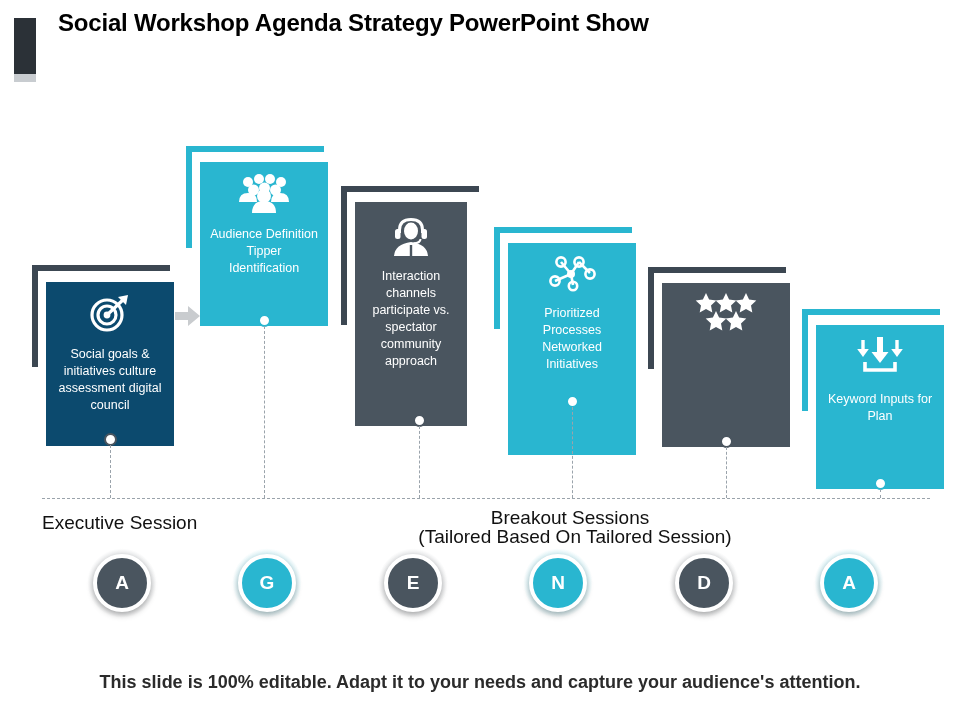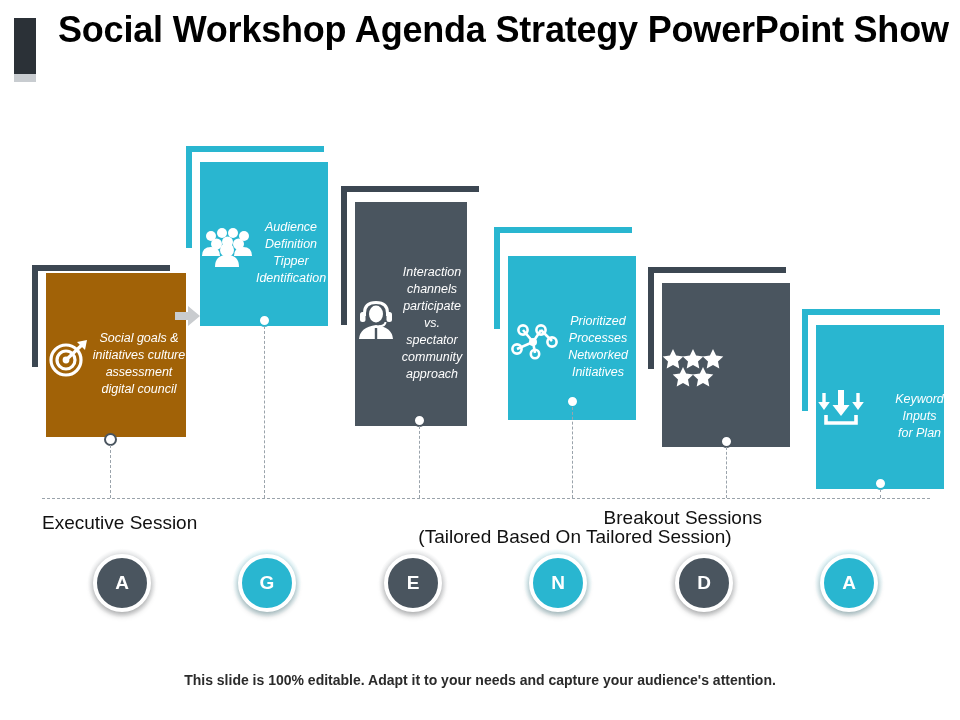--- a/index.html
+++ b/index.html
@@ -14,35 +14,34 @@
   .title-bar{
     position:absolute;left:14px;top:18px;width:22px;height:62px;
     background:#2b3137;
   }
   .title-bar-shadow{
     position:absolute;left:14px;top:74px;width:22px;height:8px;
     background:#c8ccd0;
   }
   .slide-title{
     position:absolute;left:58px;top:9px;width:860px;
-    font-size:36px;font-weight:bold;color:#000000;
+    font-size:24px;font-weight:bold;color:#000000;
     letter-spacing:-0.2px;white-space:nowrap;
   }
 
   
   .step{position:absolute;}
   .bracket{position:absolute;}
   .bracket .bh{position:absolute;left:0;top:0;height:6px;}
   .bracket .bv{position:absolute;left:0;top:0;width:6px;}
 
   .card{
     position:absolute;box-sizing:border-box;
-    display:flex;flex-direction:row;align-items:center;
+    display:flex;flex-direction:column;align-items:center;
     padding-top:10px;
-    font-style:italic;
   }
   .card .icon{display:block;}
   .card .ctext{
     margin-top:8px;color:#ffffff;font-size:12.5px;line-height:17px;
     text-align:center;width:108px;
   }
 
   .node-dot{
     position:absolute;width:13px;height:13px;border-radius:50%;
     background:#ffffff;box-sizing:border-box;
@@ -67,39 +66,39 @@
     border:4px solid #ffffff;box-sizing:border-box;
     display:flex;align-items:center;justify-content:center;
     color:#ffffff;font-size:19px;font-weight:bold;
   }
   .agenda-glow{
     position:absolute;width:70px;height:70px;border-radius:50%;
   }
 
   .footer-note{
     position:absolute;left:0;top:672px;width:960px;text-align:center;
-    font-size:14px;color:#2b2b2b;font-weight:bold;
+    font-size:18px;color:#2b2b2b;font-weight:bold;
   }
 </style>
 </head>
 <body>
 
 <div id="slide">
 
   <div class="title-bar"></div>
   <div class="title-bar-shadow"></div>
   <div class="slide-title">Social Workshop Agenda Strategy PowerPoint Show</div>
 
   <div id="steps-layer">
       <div class="step">
         <div class="bracket" style="left:32px;top:265px;width:138px;height:102px;position:absolute;">
        <div class="bh" style="width:138px;background:#3c4752;"></div>
        <div class="bv" style="height:102px;background:#3c4752;"></div>
      </div>
-     <div class="card" style="left:46px;top:273px;width:140px;height:164px;background:#a16207;">
+     <div class="card" style="left:46px;top:282px;width:128px;height:164px;background:#0c4a6e;">
        <span class="icon"><svg width="46" height="42" viewBox="0 0 46 42">
         <g stroke="#ffffff" fill="none" stroke-width="3.2">
           <circle cx="20" cy="23" r="15"></circle>
           <circle cx="20" cy="23" r="9"></circle>
         </g>
         <circle cx="20" cy="23" r="3.4" fill="#ffffff"></circle>
         <path d="M20 23 L38 6" stroke="#ffffff" stroke-width="3.2" fill="none"></path>
         <path d="M31 5 L41 3 L39 13 Z" fill="#ffffff"></path>
       </svg></span>
        <div class="ctext">Social goals &amp; initiatives culture assessment digital council</div>
@@ -153,21 +152,21 @@
        <div class="ctext">Interaction channels participate vs. spectator community approach</div>
      </div>
         <div class="node-dot" style="left: 412.5px; top: 413.5px; border: 2.5px solid rgb(74, 85, 95);"></div>
         <div class="drop-line" style="left: 419px; top: 426px; height: 72px;"></div>
       </div>
       <div class="step">
         <div class="bracket" style="left:494px;top:227px;width:138px;height:102px;position:absolute;">
        <div class="bh" style="width:138px;background:#29b6d0;"></div>
        <div class="bv" style="height:102px;background:#29b6d0;"></div>
      </div>
-     <div class="card" style="left:508px;top:256px;width:128px;height:164px;background:#29b6d0;">
+     <div class="card" style="left:508px;top:243px;width:128px;height:212px;background:#29b6d0;">
        <span class="icon"><svg width="52" height="40" viewBox="0 0 52 40">
         <g stroke="#ffffff" fill="none" stroke-width="2.6">
           <path d="M9 28 L25 21 L15 9 M25 21 L33 9 M33 9 L44 20 M25 21 L27 32"></path>
           <circle cx="9" cy="28" r="4.6"></circle>
           <circle cx="15" cy="9" r="4.6"></circle>
           <circle cx="33" cy="9" r="4.6"></circle>
           <circle cx="44" cy="21" r="4.6"></circle>
           <circle cx="27" cy="33" r="4.2"></circle>
         </g>
         <circle cx="25" cy="21" r="4" fill="#ffffff"></circle>
@@ -194,21 +193,21 @@
       </svg></span>
      </div>
         <div class="node-dot" style="left: 719.5px; top: 434.5px; border: 2.5px solid rgb(74, 85, 95);"></div>
         <div class="drop-line" style="left: 726px; top: 447px; height: 51px;"></div>
       </div>
       <div class="step">
         <div class="bracket" style="left:802px;top:309px;width:138px;height:102px;position:absolute;">
        <div class="bh" style="width:138px;background:#29b6d0;"></div>
        <div class="bv" style="height:102px;background:#29b6d0;"></div>
      </div>
-     <div class="card" style="left:816px;top:325px;width:128px;height:164px;background:#29b6d0;gap:29px;">
+     <div class="card" style="left:816px;top:325px;width:128px;height:164px;background:#29b6d0;">
        <span class="icon"><svg width="50" height="44" viewBox="0 0 50 44">
         <g stroke="#ffffff" fill="none" stroke-width="3.4" stroke-linecap="butt">
           <path d="M8 5 v11"></path>
                 <path d="M42 5 v11"></path>
         </g>
         <g fill="#ffffff">
           <path d="M2.2 14 h11.6 l-5.8 8 z"></path>
           <path d="M36.2 14 h11.6 l-5.8 8 z"></path>
           <rect x="22" y="2" width="6" height="16"></rect>
           <path d="M16.5 17 h17 l-8.5 11 z"></path>
@@ -221,21 +220,21 @@
         <div class="drop-line" style="left: 880px; top: 489px; height: 9px;"></div>
       </div>
     </div>
 
   <svg id="connector-arrow" width="26" height="22" style="position:absolute;left:175px;top:305px;" viewBox="0 0 26 22">
     <path d="M0 7 L13 7 L13 1 L25 11 L13 21 L13 15 L0 15 Z" fill="#c9cccf"></path>
   </svg>
 
   <div class="timeline"></div>
   <div class="tl-label" style="left:42px;top:512px;">Executive  Session</div>
-  <div class="tl-label center" style="left:402px;top:508px;width:360px;text-align:right;">Breakout Sessions</div>
+  <div class="tl-label center" style="left:390px;top:508px;width:360px;">Breakout Sessions</div>
   <div class="tl-label center" style="left:395px;top:527px;width:360px;">(Tailored Based On Tailored Session)</div>
 
   <div id="agenda-layer">
       <div class="agenda-glow" style="left: 87px; top: 548px; background: radial-gradient(circle, rgba(90, 100, 110, 0.35) 40%, rgba(255, 255, 255, 0) 70%);"></div>
       <div class="agenda-circle" style="left: 93px; top: 554px; background: rgb(74, 85, 95); box-shadow: rgba(0, 0, 0, 0.28) 0px 3px 6px;">
         <span>A</span>
       </div>
       <div class="agenda-glow" style="left: 232px; top: 548px; background: radial-gradient(circle, rgba(41, 182, 208, 0.45) 40%, rgba(255, 255, 255, 0) 70%);"></div>
       <div class="agenda-circle" style="left: 238px; top: 554px; background: rgb(41, 182, 208); box-shadow: rgba(0, 0, 0, 0.28) 0px 3px 6px;">
         <span>G</span>

